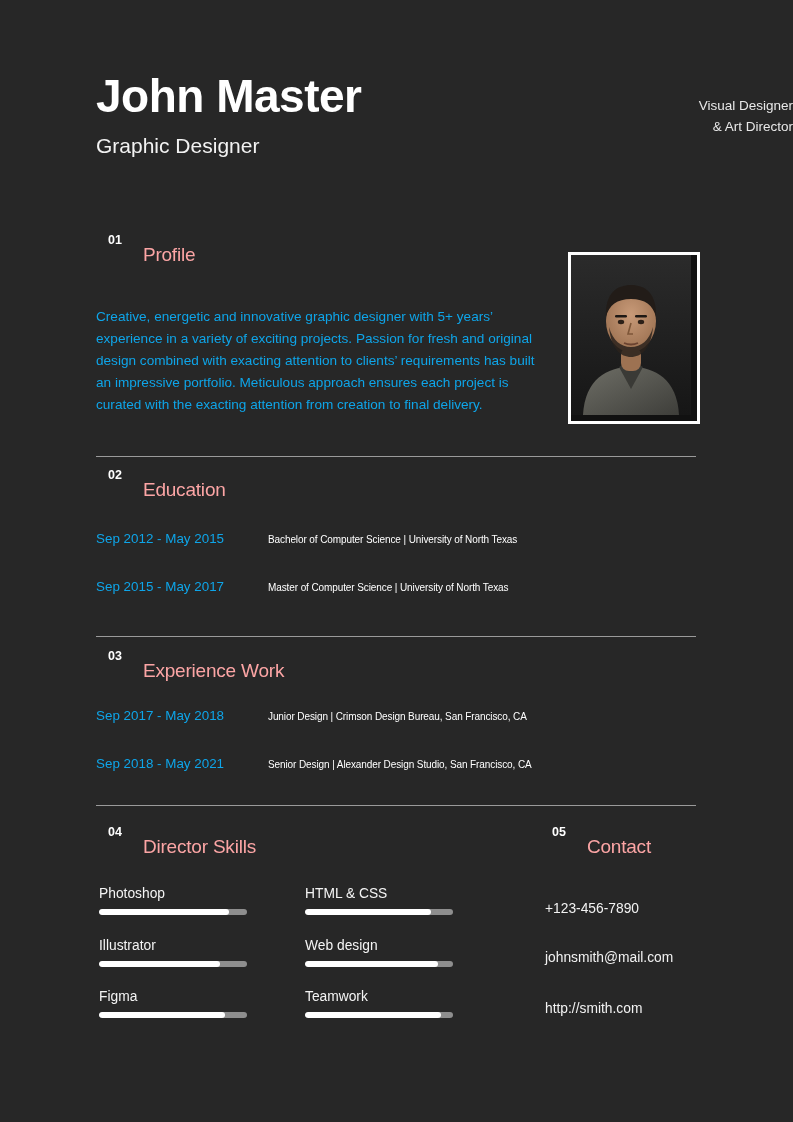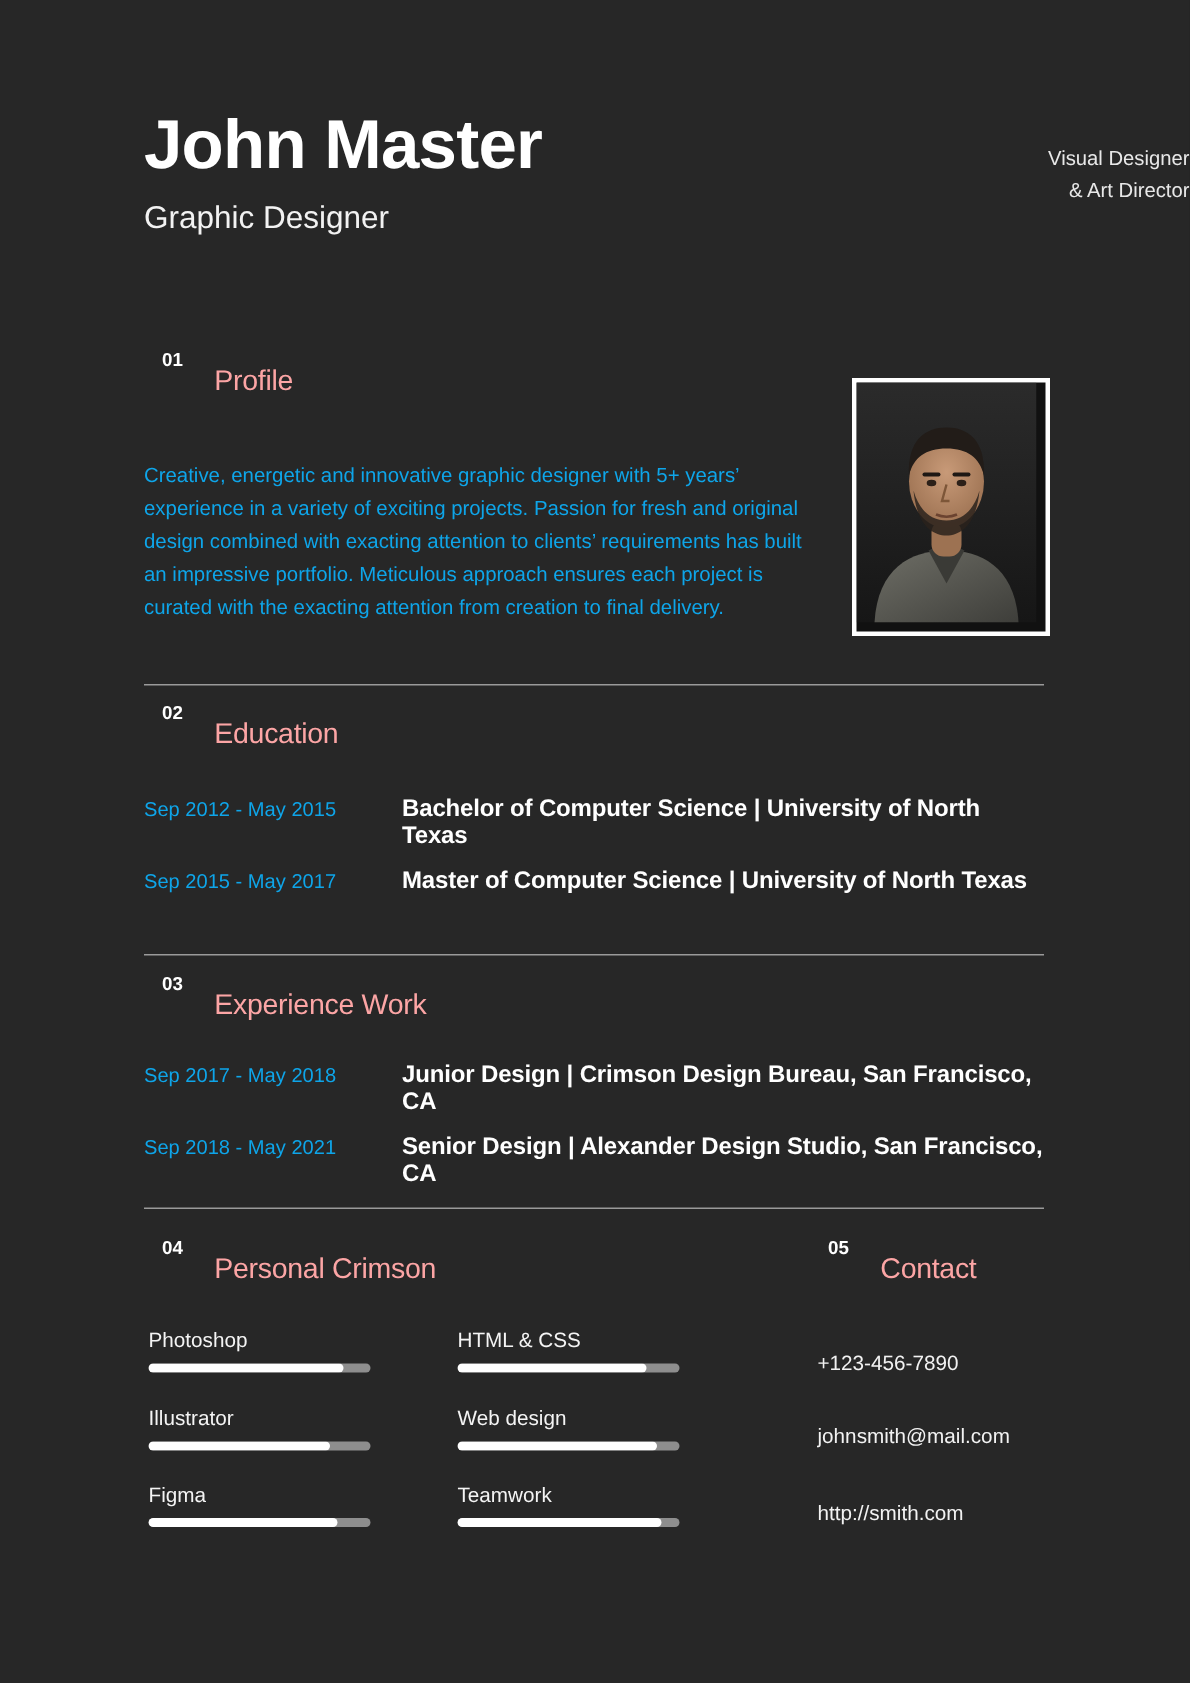--- a/index.html
+++ b/index.html
@@ -121,22 +121,22 @@
     display: flex;
     align-items: baseline;
   }
   .entry .date {
     font-size: 13.4px;
     color: #0ea5e9;
     width: 172px;
     flex: none;
   }
   .entry .desc {
-    font-size: 16px;
-    font-weight: bold;
+    font-size: 10px;
+    font-weight: normal;
     color: #ffffff;
     letter-spacing: -0.1px;
   }
   .edu-1 { top: 531px; }
   .edu-2 { top: 579px; }
   .exp-1 { top: 708px; }
   .exp-2 { top: 756px; }
 
   
   .skills-head { left: 74px; top: 836px; }
@@ -266,21 +266,21 @@
   </div>
   <div class="entry exp-2">
     <span class="date">Sep 2018 - May 2021</span>
     <span class="desc">Senior Design | Alexander Design Studio, San Francisco, CA</span>
   </div>
 
   <div class="rule rule-3"></div>
 
   <div class="sec-head skills-head">
     <span class="sec-num">04</span>
-    <span class="sec-title">Personal Crimson</span>
+    <span class="sec-title">Director Skills</span>
   </div>
 
   <div class="skill sk-c1 sk-r1">
     <div class="skill-label">Photoshop</div>
     <div class="bar-track">
       <div class="bar-fill" style="width: 88%;"></div>
     </div>
   </div>
   <div class="skill sk-c1 sk-r2">
     <div class="skill-label">Illustrator</div>

